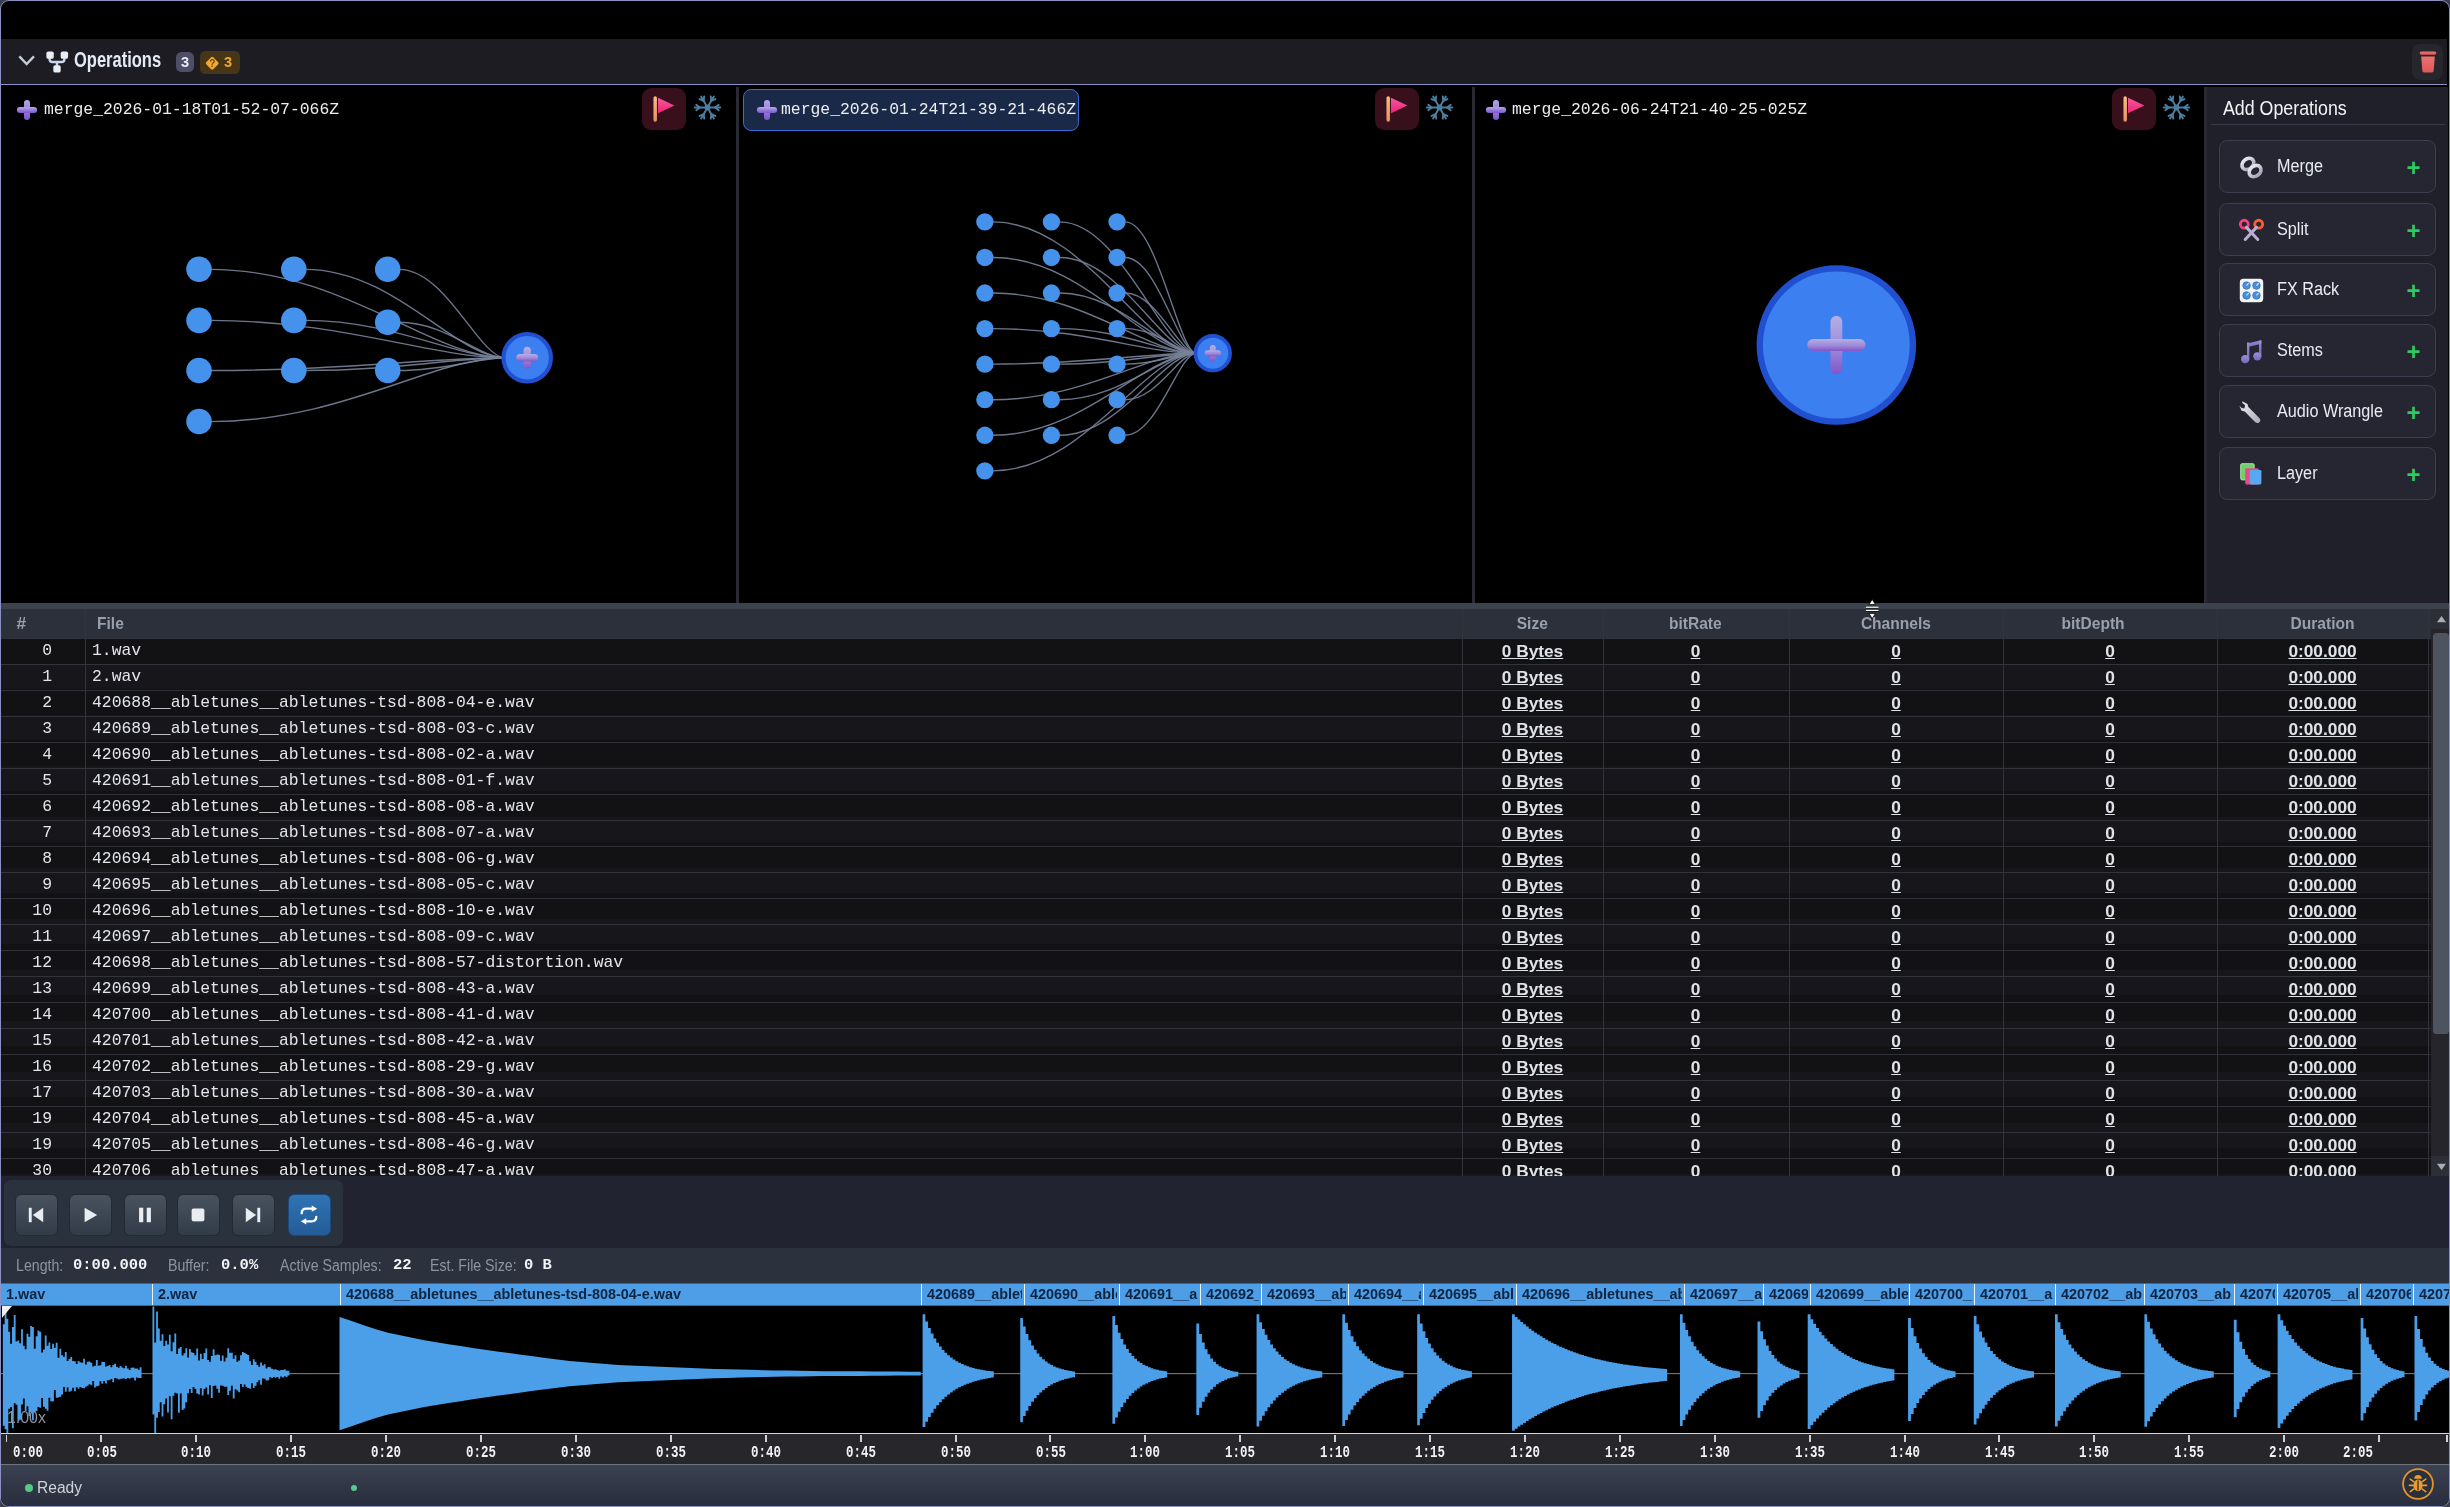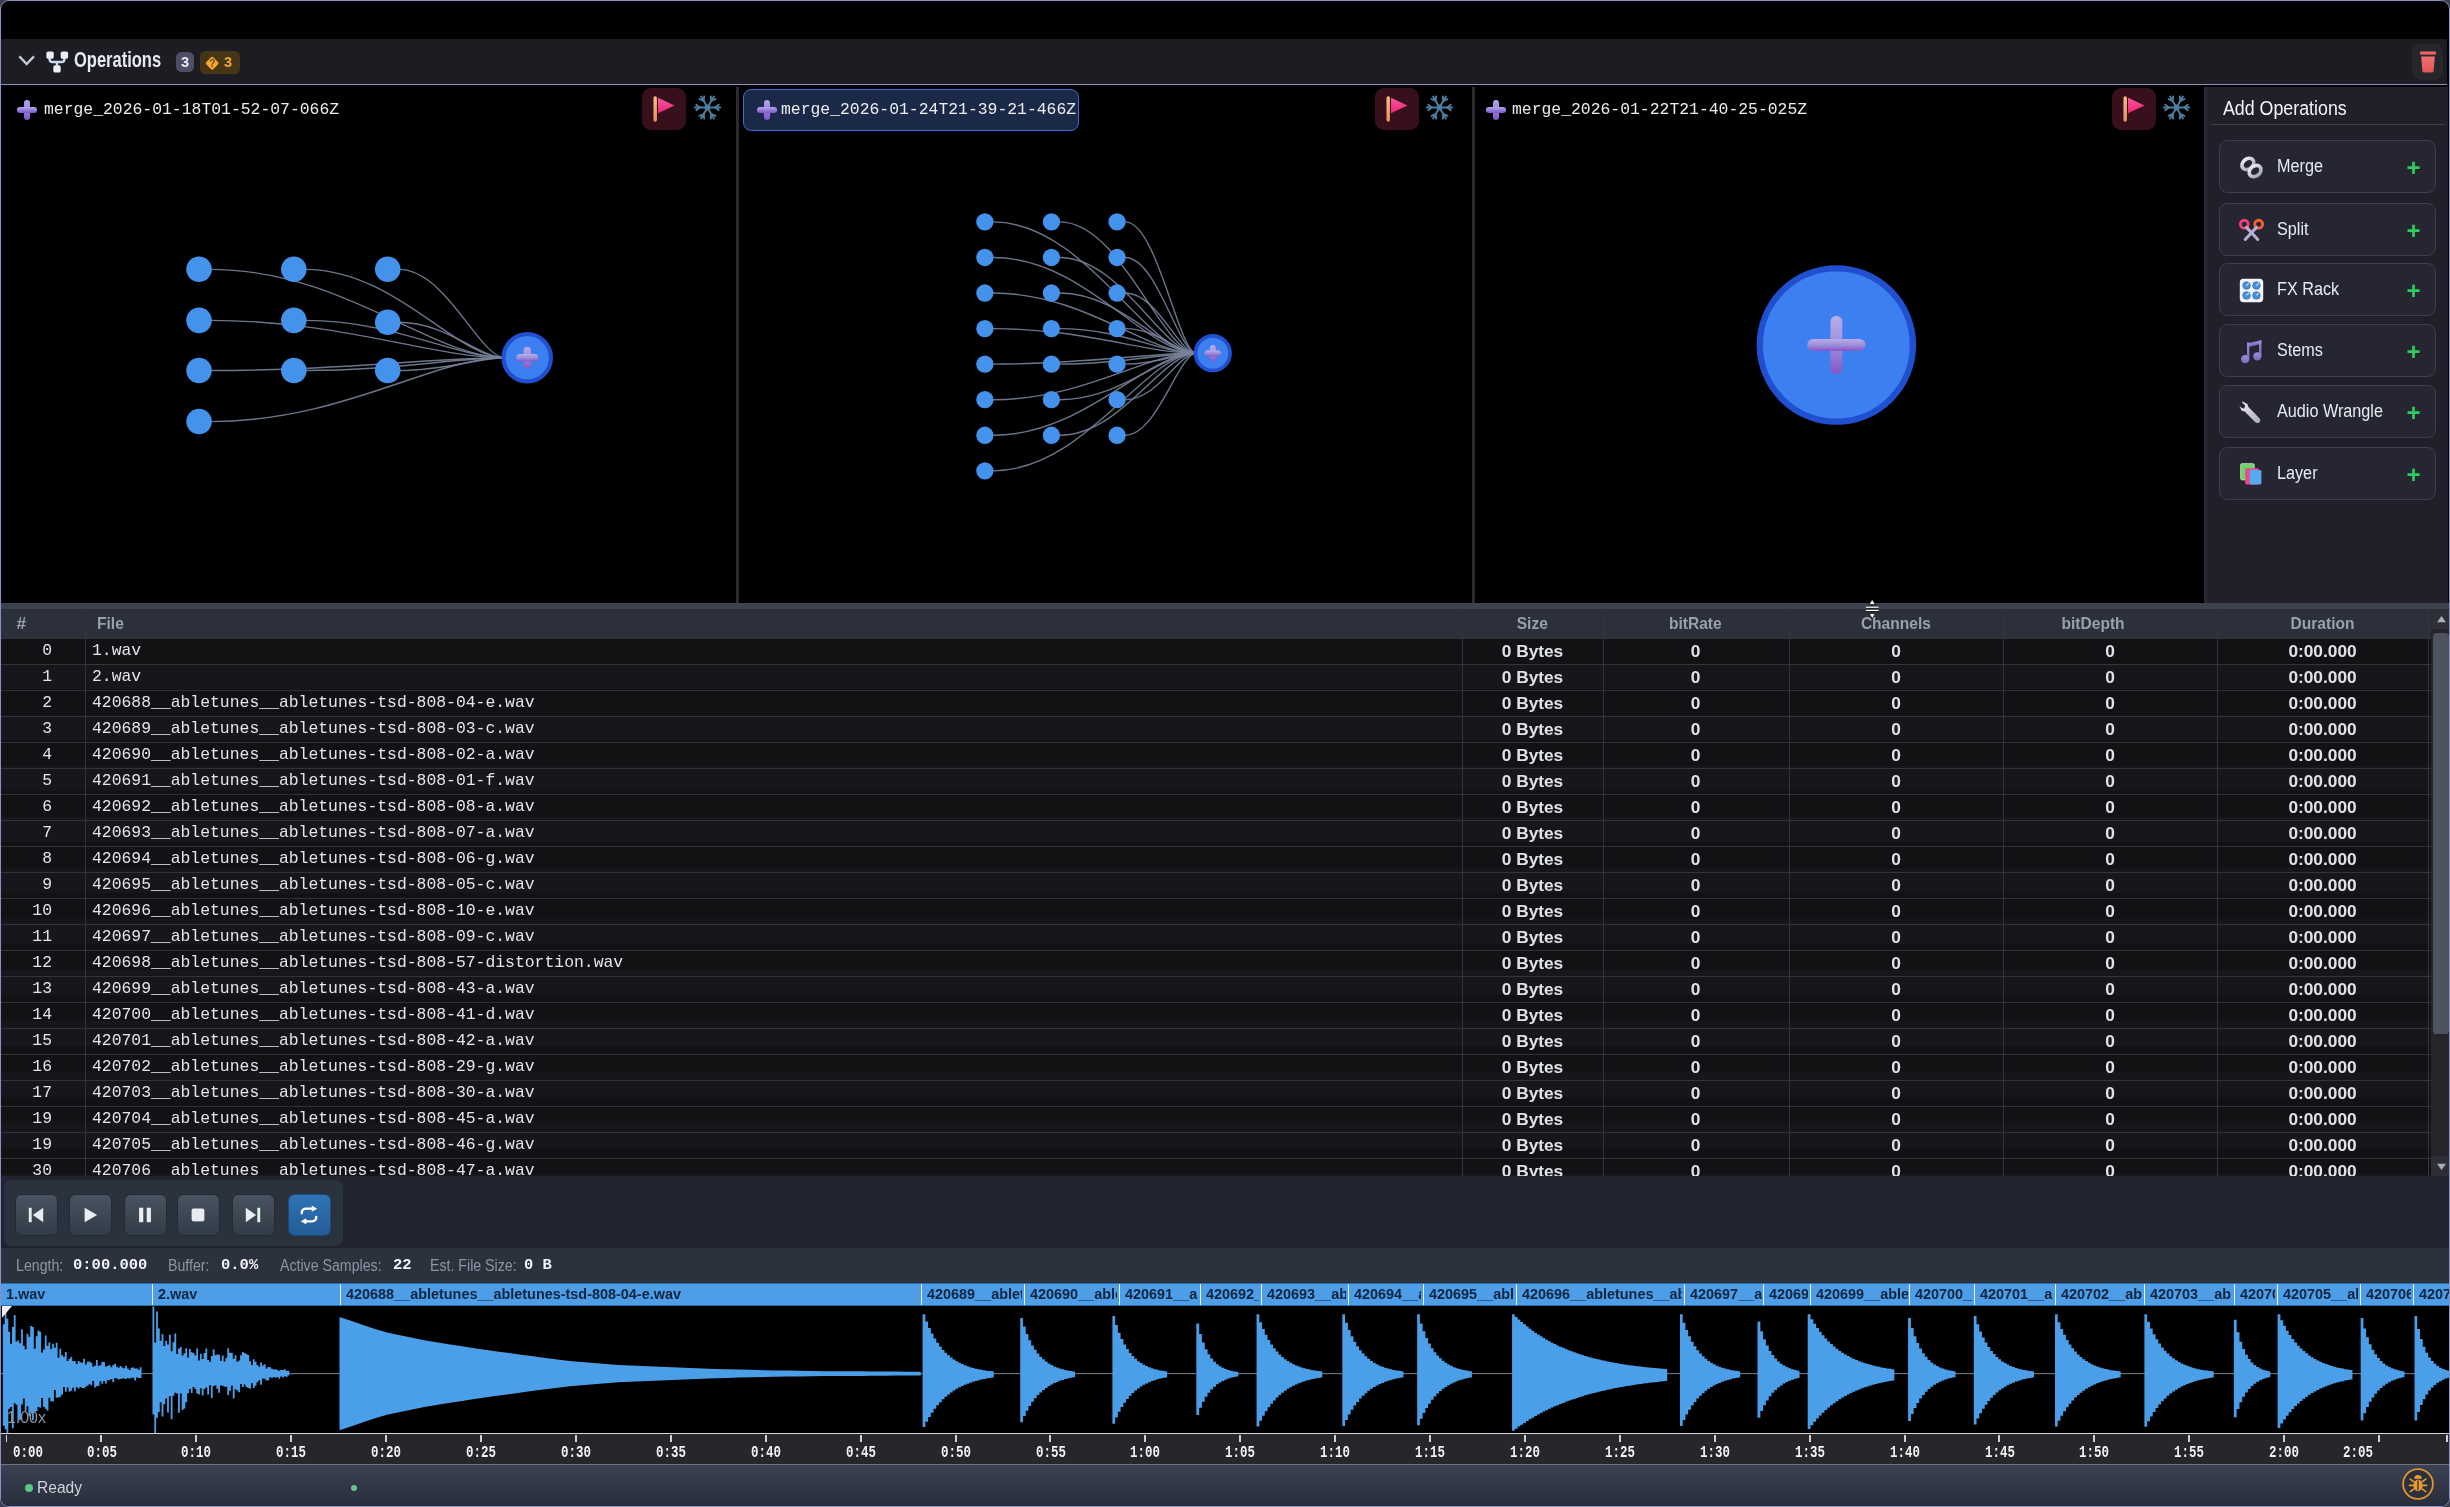--- a/index.html
+++ b/index.html
@@ -26,21 +26,21 @@
 #resizer { left:0; top:602px; width:2450px; height:5.5px; background:#3d434e; }
 #thead { left:0; top:608px; width:2450px; height:29px; background:#2b303b;
   font-size:17.3px; font-weight:bold; color:#9aa0ab; }
 #thead div { position:absolute; top:3.6px; }
 #tbody { left:0; top:637px; width:2450px; height:538px;
   background:repeating-linear-gradient(180deg,rgba(74,74,86,0.55) 0px,rgba(74,74,86,0.55) 0.9px,transparent 0.9px,transparent 26px),
   repeating-linear-gradient(180deg,#121215 0px,#121215 26px,#17171b 26px,#17171b 51px); }
 .tcol { position:absolute; top:0; font-size:16.4px; color:#e2e5ea;
   font-family:"Liberation Mono", monospace; }
 .tl { height:26px; line-height:26px; overflow:hidden; white-space:nowrap; }
-.vcol { font-family:"Liberation Sans", sans-serif; font-weight:bold; font-size:17.3px; color:#dfe2e7; }
+.vcol { font-family:"Liberation Sans", sans-serif; font-weight:bold; font-size:17.3px; color:#dfe2e7;text-decoration:underline; }
 .cline { position:absolute; top:608px; width:0.9px; height:568px; background:#33333c; }
 #scroll { left:2430px; top:608px; width:20px; height:568px; background:#25252b; }
 #transport { left:0; top:1175px; width:2450px; height:72px; background:#212430; }
 #tpanel { left:2.7px; top:1179px; width:339px; height:66px; background:#2a323e; border-radius:7.3px; }
 .tbtn { position:absolute; top:13.7px; width:43px; height:42px; border-radius:6.4px;
   background:linear-gradient(180deg,#49535f,#323c48); border:0.9px solid #222a34; }
 .tbtn svg { position:absolute; left:50%; top:50%; transform:translate(-50%,-50%); }
 #loopbtn { background:linear-gradient(180deg,#2f74b5,#245c97); border-color:#1d4a7a; }
 #timebox { left:349px; top:1180px; width:336px; height:64px; background:#141926;
   border:1.8px solid #3a414e; border-radius:9px; text-align:center;
@@ -297,21 +297,21 @@
     <div class="abs" style="left:1484px;top:98px"><svg width="22" height="22" viewBox="0 0 24 24">
         <defs>
           <linearGradient id="ptg" x1="0" y1="0" x2="0" y2="1">
             <stop offset="0" stop-color="#b2a8ea"></stop>
             <stop offset="1" stop-color="#7e55cc"></stop>
           </linearGradient>
         </defs>
         <rect x="8.7" y="1" width="6.6" height="22" rx="3.3" fill="url(#ptg)"></rect>
         <rect x="1" y="8.7" width="22" height="6.6" rx="3.3" fill="url(#ptg)"></rect>
       </svg></div>
-    <div class="ptitle" style="left:1511px">merge_2026-01-22T21-40-25-025Z</div>
+    <div class="ptitle" style="left:1511px">merge_2026-06-24T21-40-25-025Z</div>
     <div class="fbtn" style="left:2111px">
       <svg width="31" height="31" viewBox="0 0 34 34">
         <defs>
           <linearGradient id="fg" x1="0" y1="0" x2="0" y2="1">
             <stop offset="0" stop-color="#f4579d"></stop>
             <stop offset="1" stop-color="#ee2579"></stop>
           </linearGradient>
           <linearGradient id="fp" x1="0" y1="0" x2="0" y2="1">
             <stop offset="0" stop-color="#f8bc84"></stop>
             <stop offset="1" stop-color="#e8915e"></stop>

